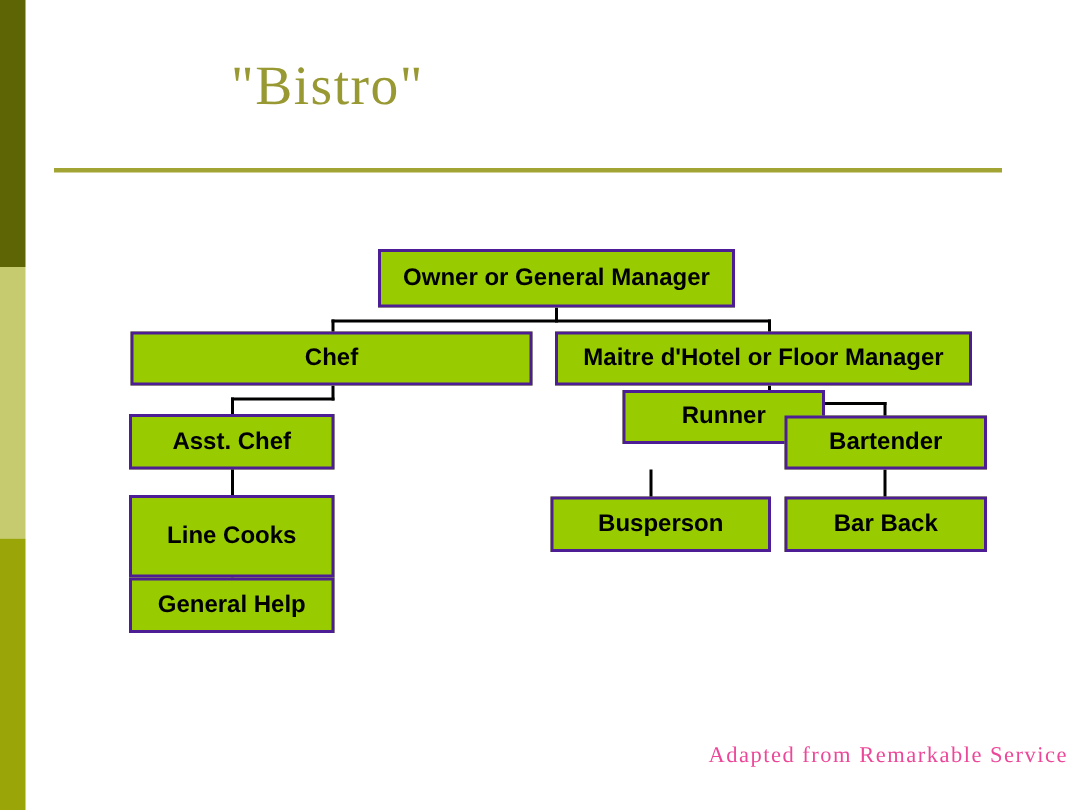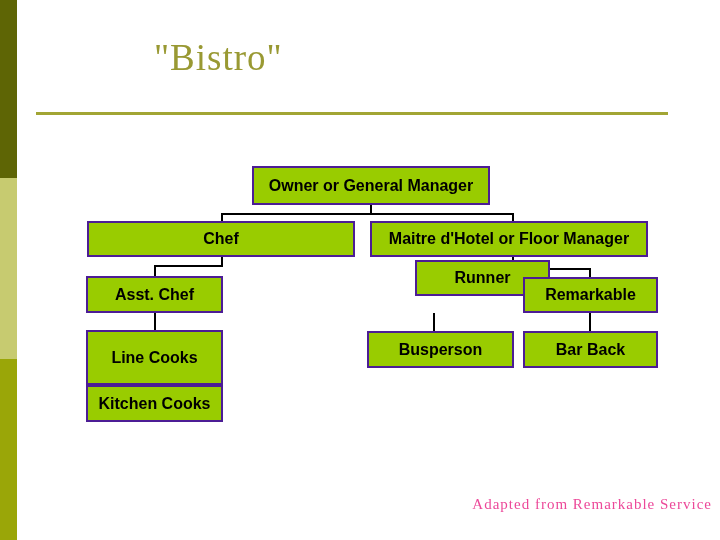--- a/index.html
+++ b/index.html
@@ -97,21 +97,21 @@
     <div class="conn c12"></div>
     <div class="conn c13"></div>
     <div class="conn c14"></div>
     <div class="conn c15"></div>
 
     <div class="node n-owner">Owner or General Manager</div>
     <div class="node n-chef">Chef</div>
     <div class="node n-maitre">Maitre d'Hotel or Floor Manager</div>
     <div class="node n-asst">Asst. Chef</div>
     <div class="node n-runner">Runner</div>
-    <div class="node n-bartender">Remarkable</div>
+    <div class="node n-bartender">Bartender</div>
     <div class="node n-linecooks">Line Cooks</div>
     <div class="node n-busperson">Busperson</div>
     <div class="node n-barback">Bar Back</div>
-    <div class="node n-kitchen">Kitchen Cooks</div>
+    <div class="node n-kitchen">General Help</div>
   </div>
 
   <div class="credit">Adapted from Remarkable Service</div>
 </div>
 
 </body></html>

